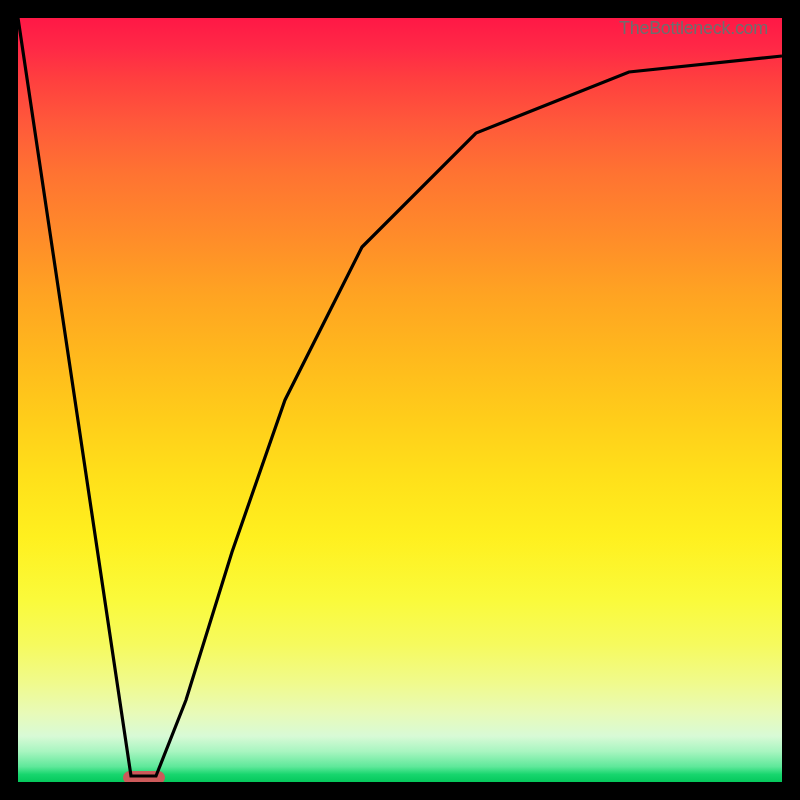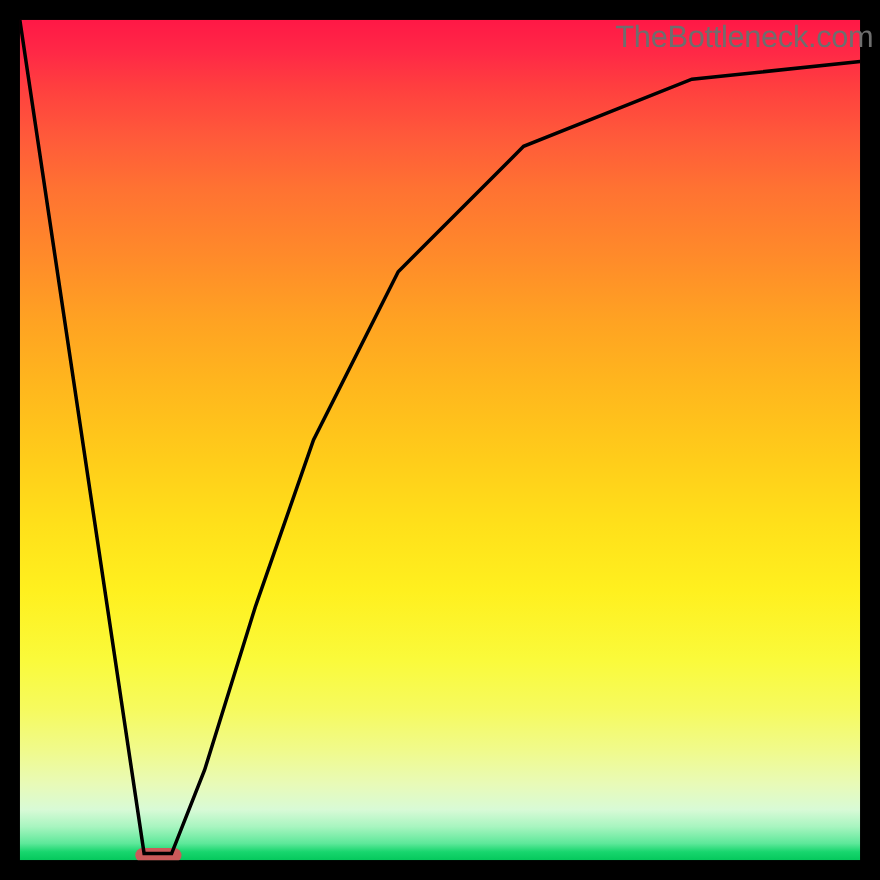--- a/index.html
+++ b/index.html
@@ -48,23 +48,23 @@
         #d8fad6 94%,
         #a8f5c0 96%,
         #5ee89a 98%,
         #18d66e 99%,
         #05c85c 100%
       );
     }
     .watermark {
       position: absolute;
       top: 18px;
-      right: 6px;
+      right: 32px;
       color: #6e6e6e;
-      font-size: 28px;
+      font-size: 18px;
       font-weight: 500;
       z-index: 5;
       letter-spacing: -0.3px;
     }
     .curve-svg {
       position: absolute;
       inset: 0;
       z-index: 4;
     }
     .marker {

